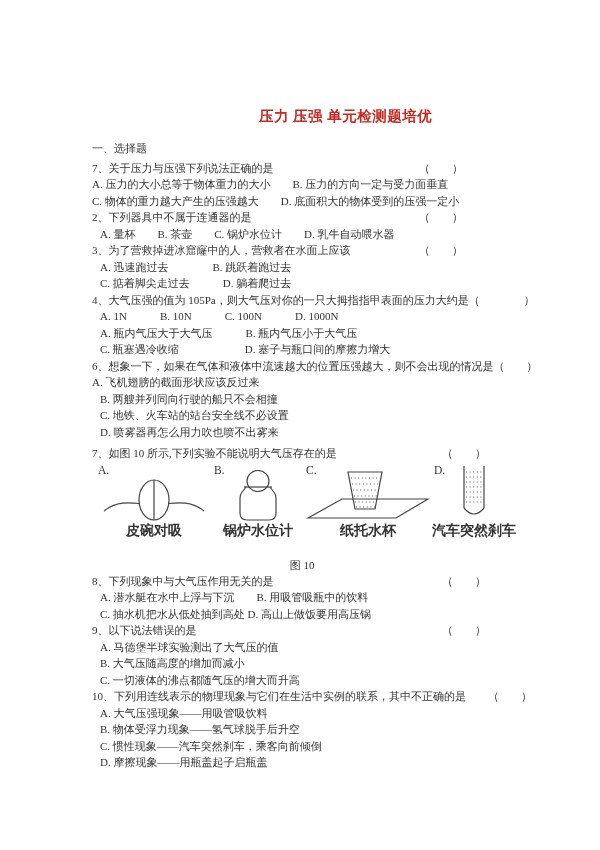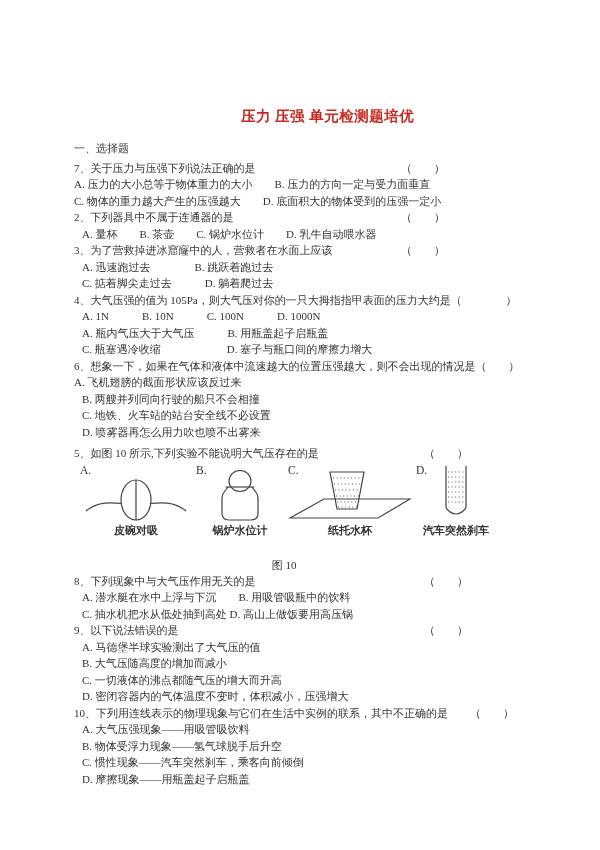--- a/index.html
+++ b/index.html
@@ -11,21 +11,21 @@
     color:#333333;
   }
   .page {
     position:relative;
     width:600px; height:850px;
     background:#ffffff;
     overflow:hidden;
   }
   .content {
     position:absolute;
-    left:74px; top:106px;
+    left:92px; top:106px;
     width:437px;
   }
   .title {
     font-size:14.5px;
     font-weight:bold;
     color:#c52a22;
     line-height:20px;
     margin:0 0 14px 0;
     text-align:center;
     text-indent:70px;
@@ -72,21 +72,21 @@
     line-height:12px;
   }
   .fig-art {
     height:58px;
     display:flex;
     align-items:flex-end;
     justify-content:center;
     width:100%;
   }
   .fig-caption {
-    font-size:11px;
+    font-size:14px;
     font-weight:bold;
     line-height:15px;
     margin-top:1px;
   }
   .fig-main-caption {
     font-size:11px;
     line-height:16px;
     margin-top:19px;
     text-align:center;
     width:420px;
@@ -121,31 +121,31 @@
     <div class="line q">
       <span class="stem">3、为了营救掉进冰窟窿中的人，营救者在水面上应该</span>
       <span class="bracket br-far">（　　）</span>
     </div>
     <div class="line ind">A. 迅速跑过去　　　　B. 跳跃着跑过去</div>
     <div class="line ind">C. 掂着脚尖走过去　　　D. 躺着爬过去</div>
 
     <div class="line">4、大气压强的值为 105Pa，则大气压对你的一只大拇指指甲表面的压力大约是（　　　　）</div>
     <div class="line ind">A. 1N　　　B. 10N　　　C. 100N　　　D. 1000N</div>
 
-    <div class="line ind">A. 瓶内气压大于大气压　　　B. 用瓶盖起子启瓶盖</div>
+    <div class="line ind">A. 瓶内气压大于大气压　　　B. 瓶内气压小于大气压</div>
     <div class="line ind">C. 瓶塞遇冷收缩　　　　　　D. 塞子与瓶口间的摩擦力增大</div>
 
     <div class="line">6、想象一下，如果在气体和液体中流速越大的位置压强越大，则不会出现的情况是（　　）</div>
     <div class="line">A. 飞机翅膀的截面形状应该反过来</div>
     <div class="line ind">B. 两艘并列同向行驶的船只不会相撞</div>
     <div class="line ind">C. 地铁、火车站的站台安全线不必设置</div>
     <div class="line ind">D. 喷雾器再怎么用力吹也喷不出雾来</div>
 
     <div class="line q q7gap">
-      <span class="stem">5、如图 10 所示,下列实验不能说明大气压存在的是</span>
+      <span class="stem">7、如图 10 所示,下列实验不能说明大气压存在的是</span>
       <span class="bracket br-near">（　　）</span>
     </div>
 
     <div class="figure">
       <div class="fig-row">
 
         <div class="fig-item fi-a">
           <span class="fig-label">A.</span>
           <div class="fig-art">
             <svg width="104" height="46" viewBox="0 0 104 46">
@@ -217,21 +217,20 @@
     <div class="line ind">A. 潜水艇在水中上浮与下沉　　B. 用吸管吸瓶中的饮料</div>
     <div class="line ind">C. 抽水机把水从低处抽到高处 D. 高山上做饭要用高压锅</div>
 
     <div class="line q">
       <span class="stem">9、以下说法错误的是</span>
       <span class="bracket br-near">（　　）</span>
     </div>
     <div class="line ind">A. 马德堡半球实验测出了大气压的值</div>
     <div class="line ind">B. 大气压随高度的增加而减小</div>
     <div class="line ind">C. 一切液体的沸点都随气压的增大而升高</div>
-    <div class="line ind">D. 密闭容器内的气体温度不变时，体积减小，压强增大</div>
 
     <div class="line">10、下列用连线表示的物理现象与它们在生活中实例的联系，其中不正确的是　　（　　）</div>
     <div class="line ind">A. 大气压强现象——用吸管吸饮料</div>
     <div class="line ind">B. 物体受浮力现象——氢气球脱手后升空</div>
     <div class="line ind">C. 惯性现象——汽车突然刹车，乘客向前倾倒</div>
     <div class="line ind">D. 摩擦现象——用瓶盖起子启瓶盖</div>
 
   </div>
 </div>
 

